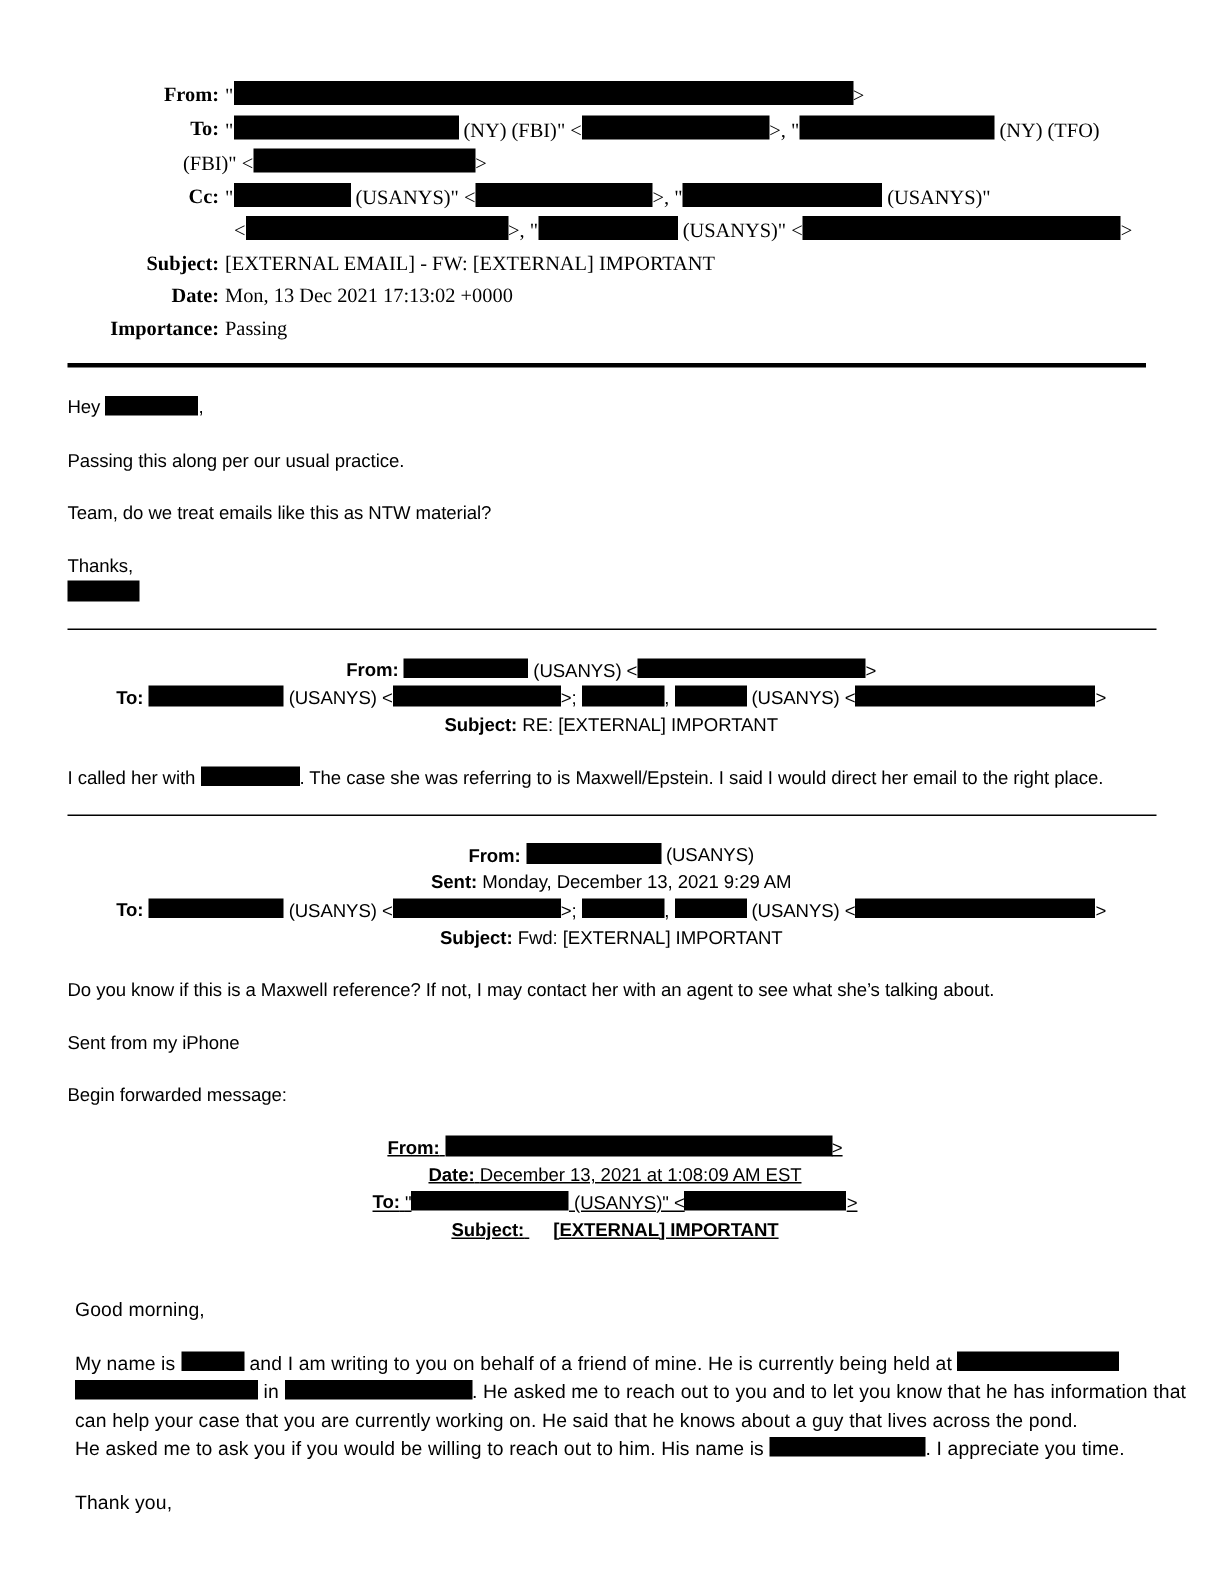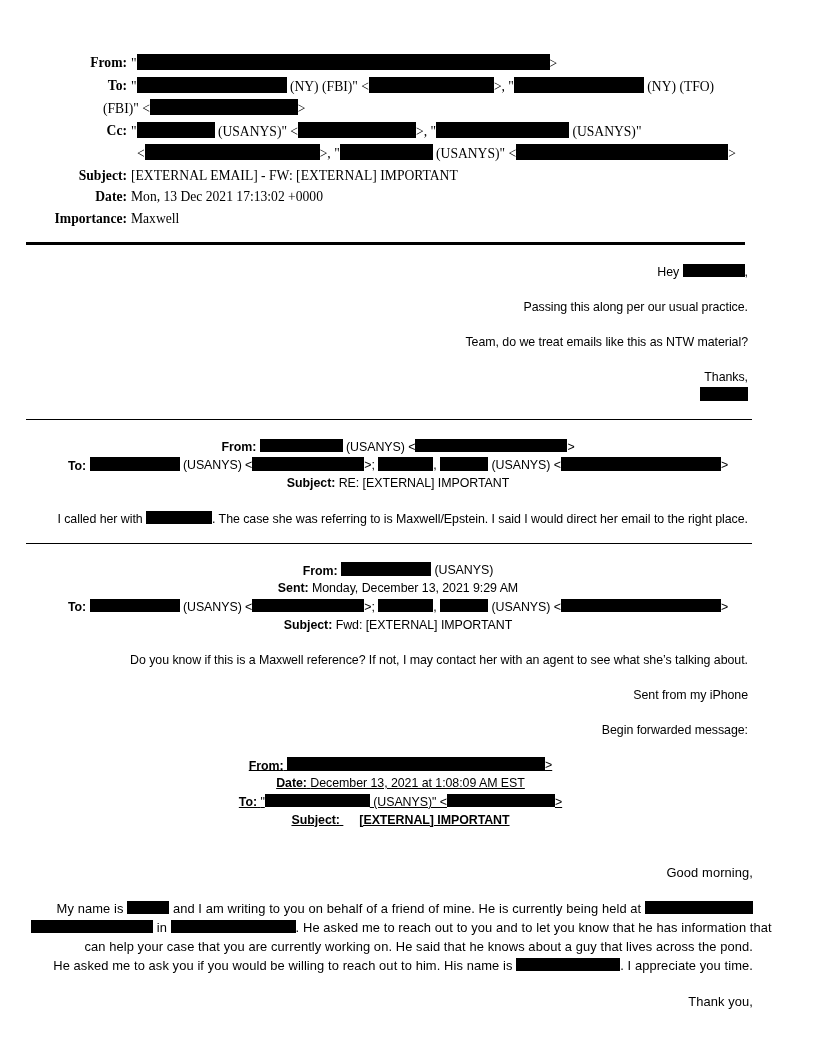--- a/index.html
+++ b/index.html
@@ -7,21 +7,21 @@
     padding: 0;
     background: #ffffff;
     width: 816px;
     height: 1056px;
     overflow: hidden;
   }
   .page {
     box-sizing: border-box;
     width: 816px;
     height: 1056px;
-    padding: 52px 46px 0 26px;
+    padding: 52px 46px 0 45px;
     color: #000;
   }
   
   .top-header {
     font-family: "Liberation Serif", "DejaVu Serif", serif;
     font-size: 13.6px;
     line-height: 21.5px;
   }
   .h-row { display: flex; }
   .h-label {
@@ -42,21 +42,21 @@
     width: 719px;
     margin: 13px 0 0 0;
   }
   
   .email-body {
     font-family: "Liberation Sans", "DejaVu Sans", sans-serif;
     font-size: 12.4px;
     line-height: 18px;
     letter-spacing: -0.05px;
   }
-  .para { margin: 17px 0 0 0; max-width: 722px; text-align: right; }
+  .para { margin: 17px 0 0 0; max-width: 722px; }
   .para.gap-large { margin-top: 34px; }
   .line { white-space: nowrap; }
   .rule-thin {
     border: none;
     border-top: 1.5px solid #000;
     width: 726px;
     margin: 15px 0 9px 0;
   }
   .meta { margin-top: 17px; text-align: center; }
   .meta-row { white-space: nowrap; }
@@ -105,21 +105,21 @@
       <div class="h-row">
         <span class="h-label">Subject:</span>
         <span class="h-value"><span class="run">[EXTERNAL EMAIL] - FW: [EXTERNAL] IMPORTANT</span></span>
       </div>
       <div class="h-row">
         <span class="h-label">Date:</span>
         <span class="h-value"><span class="run">Mon, 13 Dec 2021 17:13:02 +0000</span></span>
       </div>
       <div class="h-row">
         <span class="h-label">Importance:</span>
-        <span class="h-value"><span class="run">Maxwell</span></span>
+        <span class="h-value"><span class="run">Passing</span></span>
       </div>
     </div>
   <hr class="rule-thick">
   <div class="email-body" id="email-body">
       <div class="para"><span class="run">Hey </span><span class="redaction" style="width: 62px; background: rgb(0, 0, 0);"></span><span class="run">,</span></div>
       <div class="para"><span class="run">Passing this along per our usual practice.</span></div>
       <div class="para"><span class="run">Team, do we treat emails like this as NTW material?</span></div>
       <div class="para">
         <div class="line"><span class="run">Thanks,</span></div>
         <div class="line"><span class="redaction" style="width: 48px; background: rgb(0, 0, 0);"></span></div>

